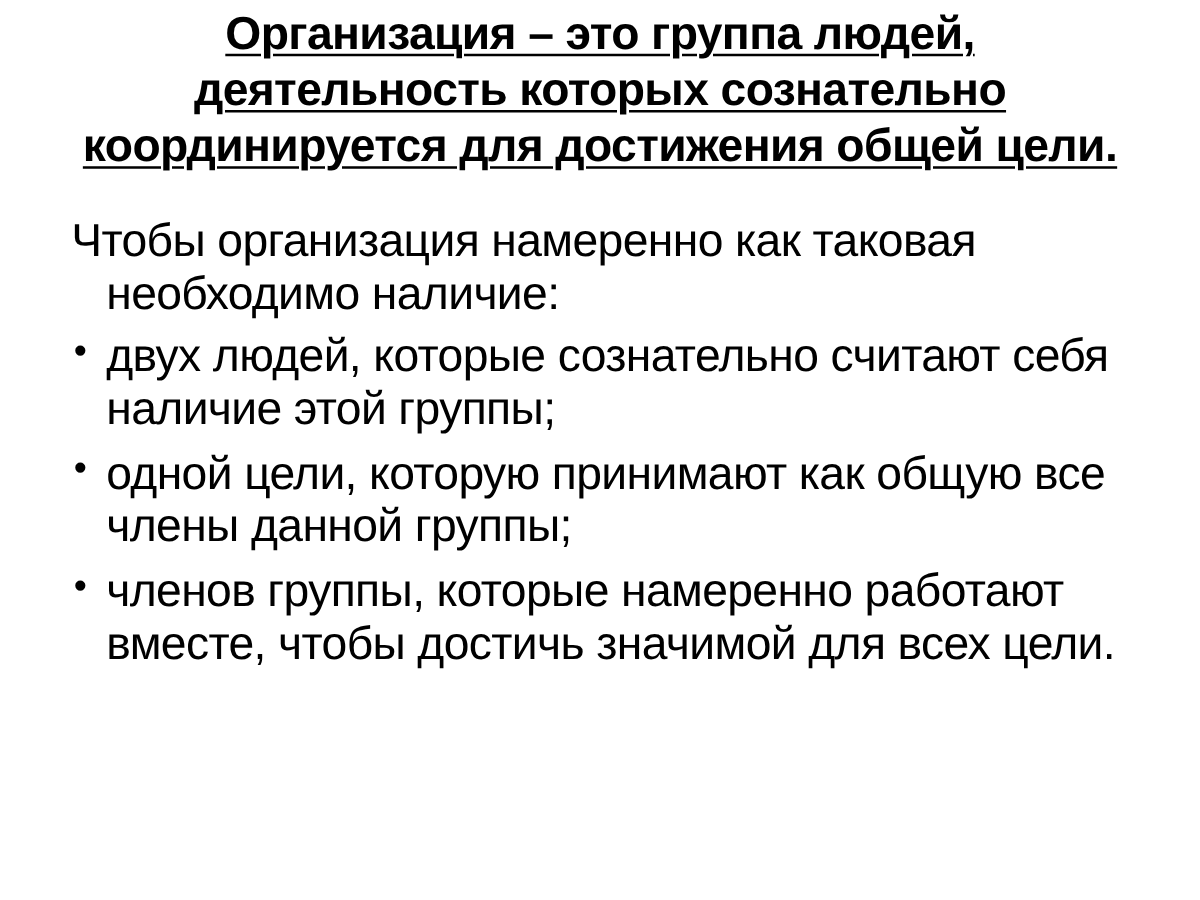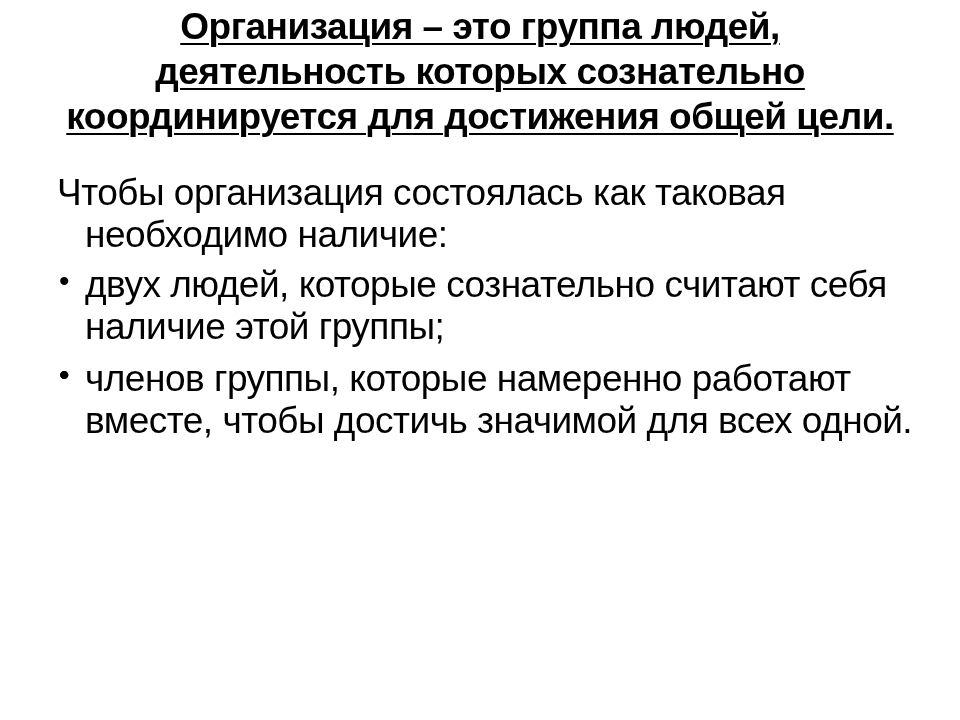--- a/index.html
+++ b/index.html
@@ -60,31 +60,32 @@
 </style>
 </head>
 <body>
 
 <div class="slide">
 
   <div class="slide-title">Организация – это группа людей, деятельность которых сознательно координируется для достижения общей цели.</div>
 
   <div class="slide-body">
 
-    <p class="intro-paragraph">Чтобы организация состоялась как таковая необходимо наличие:</p>
+    <p class="intro-paragraph">Чтобы организация намеренно как таковая необходимо наличие:</p>
 
     <ul class="bullet-list">
       <li class="bullet-item">
         <span class="bullet-glyph">•</span>
         <span class="bullet-text">двух людей, которые сознательно считают себя наличие этой группы;</span>
       </li>
       <li class="bullet-item">
         <span class="bullet-glyph">•</span>
+        <span class="bullet-text">одной цели, которую принимают как общую все члены данной группы;</span>
       </li>
       <li class="bullet-item">
         <span class="bullet-glyph">•</span>
-        <span class="bullet-text">членов группы, которые намеренно работают вместе, чтобы достичь значимой для всех одной.</span>
+        <span class="bullet-text">членов группы, которые намеренно работают вместе, чтобы достичь значимой для всех цели.</span>
       </li>
     </ul>
 
   </div>
 
 </div>
 
 </body></html>

